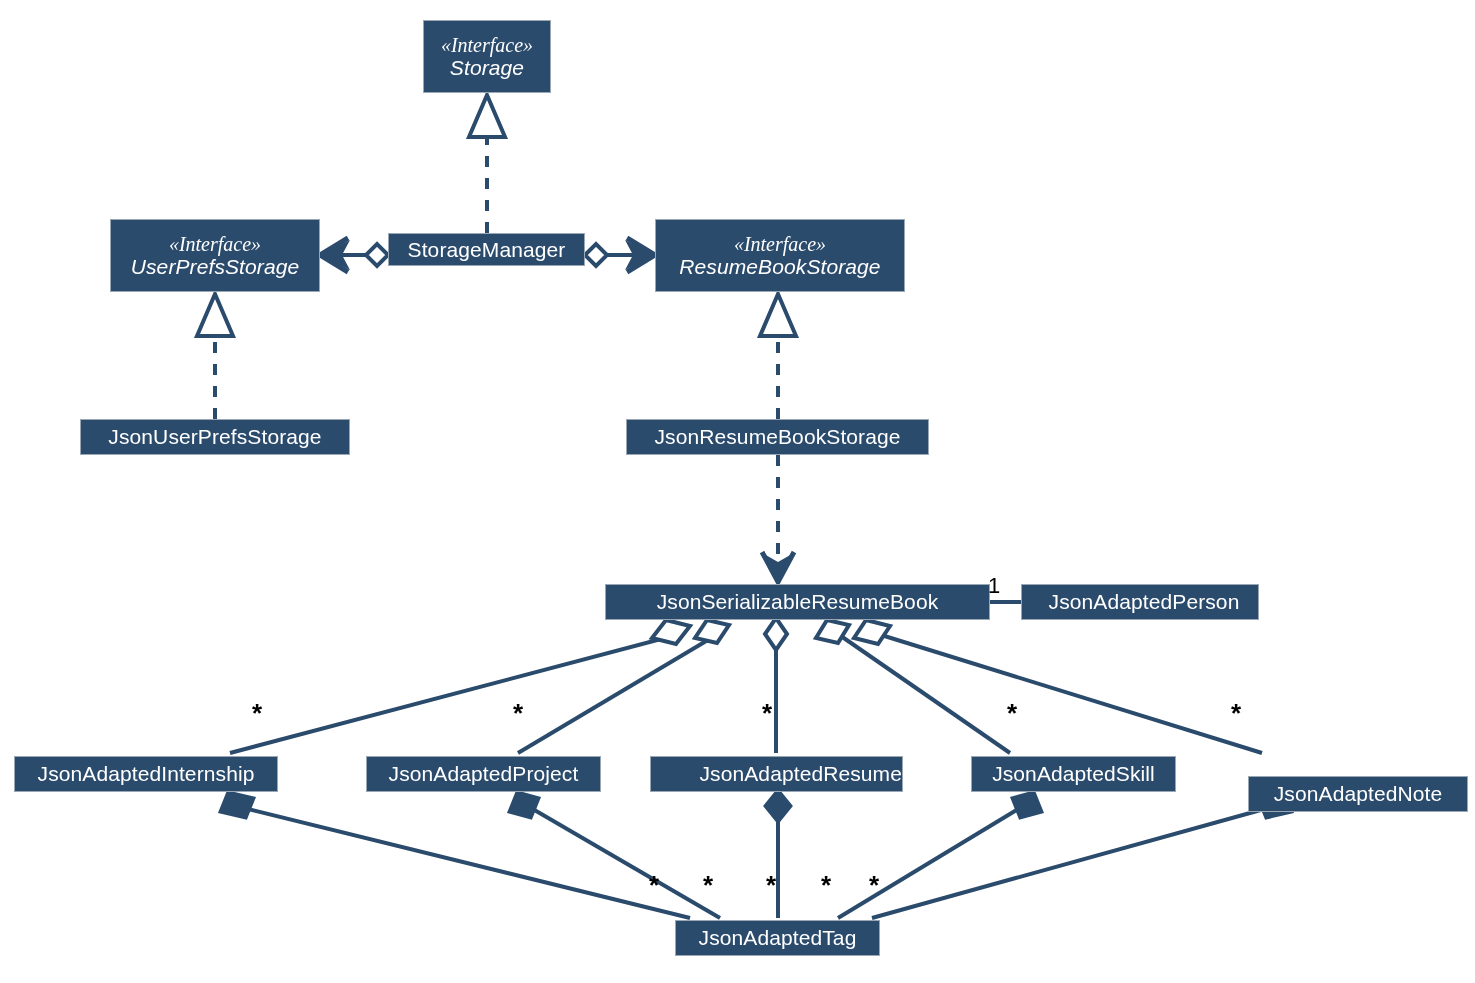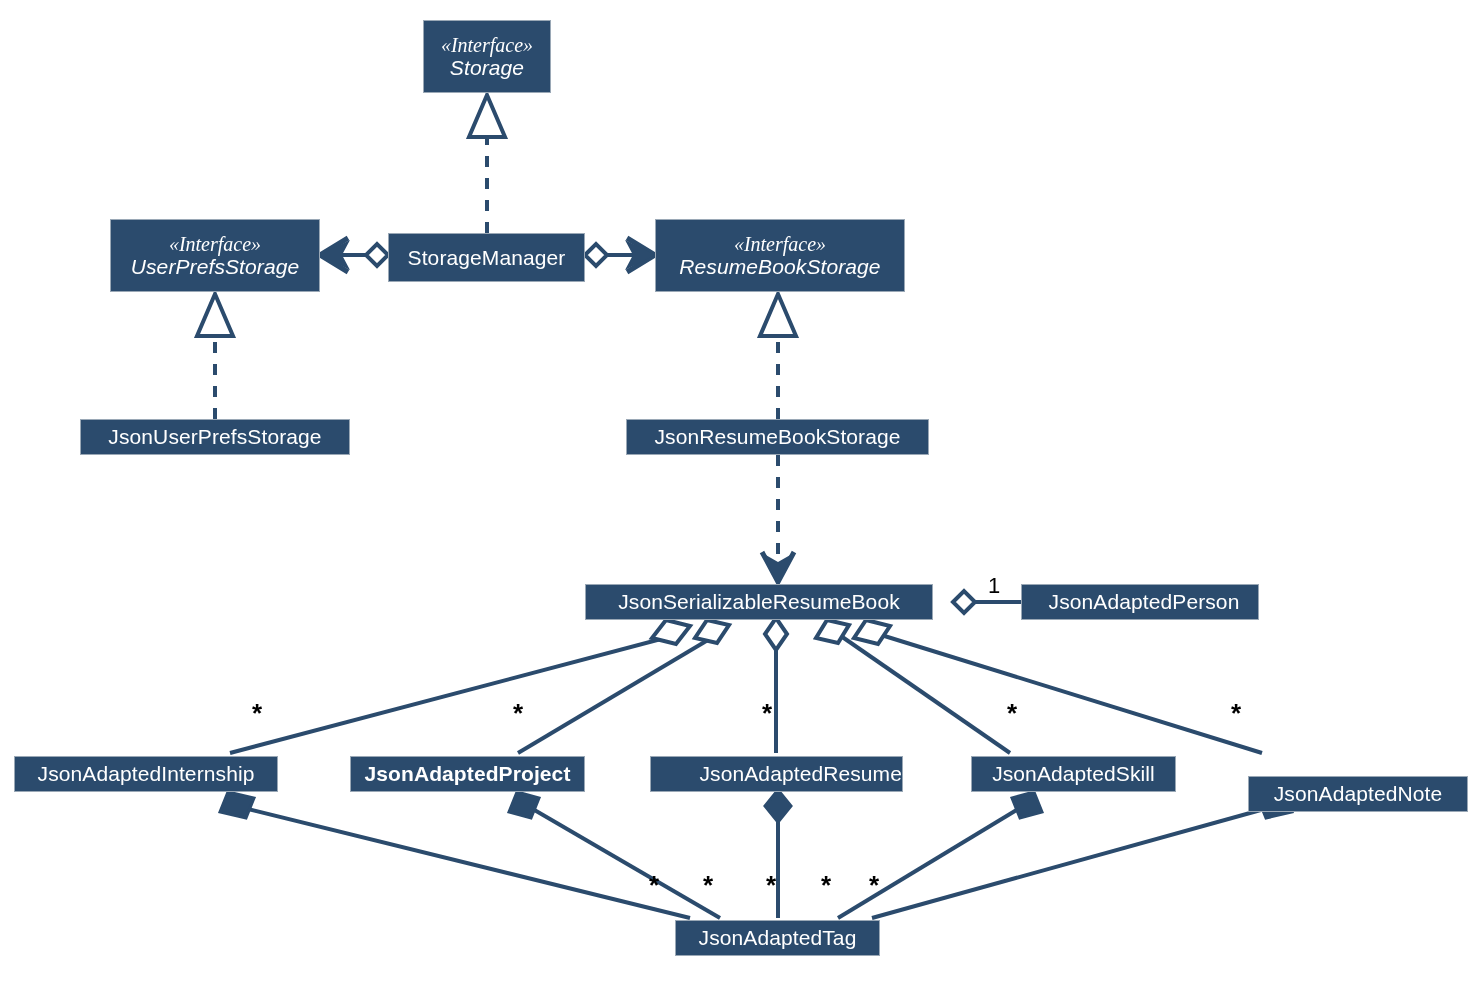--- a/index.html
+++ b/index.html
@@ -168,50 +168,50 @@
   <div class="uml-class iface" style="left:423px; top:20px; width:128px; height:73px;">
     <div class="cls-stereo">«Interface»</div>
     <div class="cls-name">Storage</div>
   </div>
 
   <div class="uml-class iface" style="left:110px; top:219px; width:210px; height:73px;">
     <div class="cls-stereo">«Interface»</div>
     <div class="cls-name">UserPrefsStorage</div>
   </div>
 
-  <div class="uml-class" style="left:388px; top:233px; width:197px; height:49px;">
+  <div class="uml-class" style="left:388px; top:233px; width:197px; height:33px;">
     <div class="cls-name">StorageManager</div>
   </div>
 
   <div class="uml-class iface" style="left:655px; top:219px; width:250px; height:73px;">
     <div class="cls-stereo">«Interface»</div>
     <div class="cls-name">ResumeBookStorage</div>
   </div>
 
   <div class="uml-class" style="left:80px; top:419px; width:270px; height:36px;">
     <div class="cls-name">JsonUserPrefsStorage</div>
   </div>
 
   <div class="uml-class" style="left:626px; top:419px; width:303px; height:36px;">
     <div class="cls-name">JsonResumeBookStorage</div>
   </div>
 
-  <div class="uml-class" style="left:585px; top:584px; width:348px; height:36px;text-align:right;">
+  <div class="uml-class" style="left:605px; top:584px; width:385px; height:36px;text-align:right;">
     <div class="cls-name">JsonSerializableResumeBook</div>
   </div>
 
   <div class="uml-class" style="left:1021px; top:584px; width:238px; height:36px;padding-left:8px;">
     <div class="cls-name">JsonAdaptedPerson</div>
   </div>
 
   <div class="uml-class" style="left:14px; top:756px; width:264px; height:36px;">
     <div class="cls-name">JsonAdaptedInternship</div>
   </div>
 
-  <div class="uml-class" style="left:350px; top:756px; width:235px; height:36px;font-weight:bold;">
+  <div class="uml-class" style="left:366px; top:756px; width:235px; height:36px;">
     <div class="cls-name">JsonAdaptedProject</div>
   </div>
 
   <div class="uml-class" style="left:650px; top:756px; width:253px; height:36px;align-items:flex-end;">
     <div class="cls-name">JsonAdaptedResume</div>
   </div>
 
   <div class="uml-class" style="left:971px; top:756px; width:205px; height:36px;text-align:right;">
     <div class="cls-name">JsonAdaptedSkill</div>
   </div>

